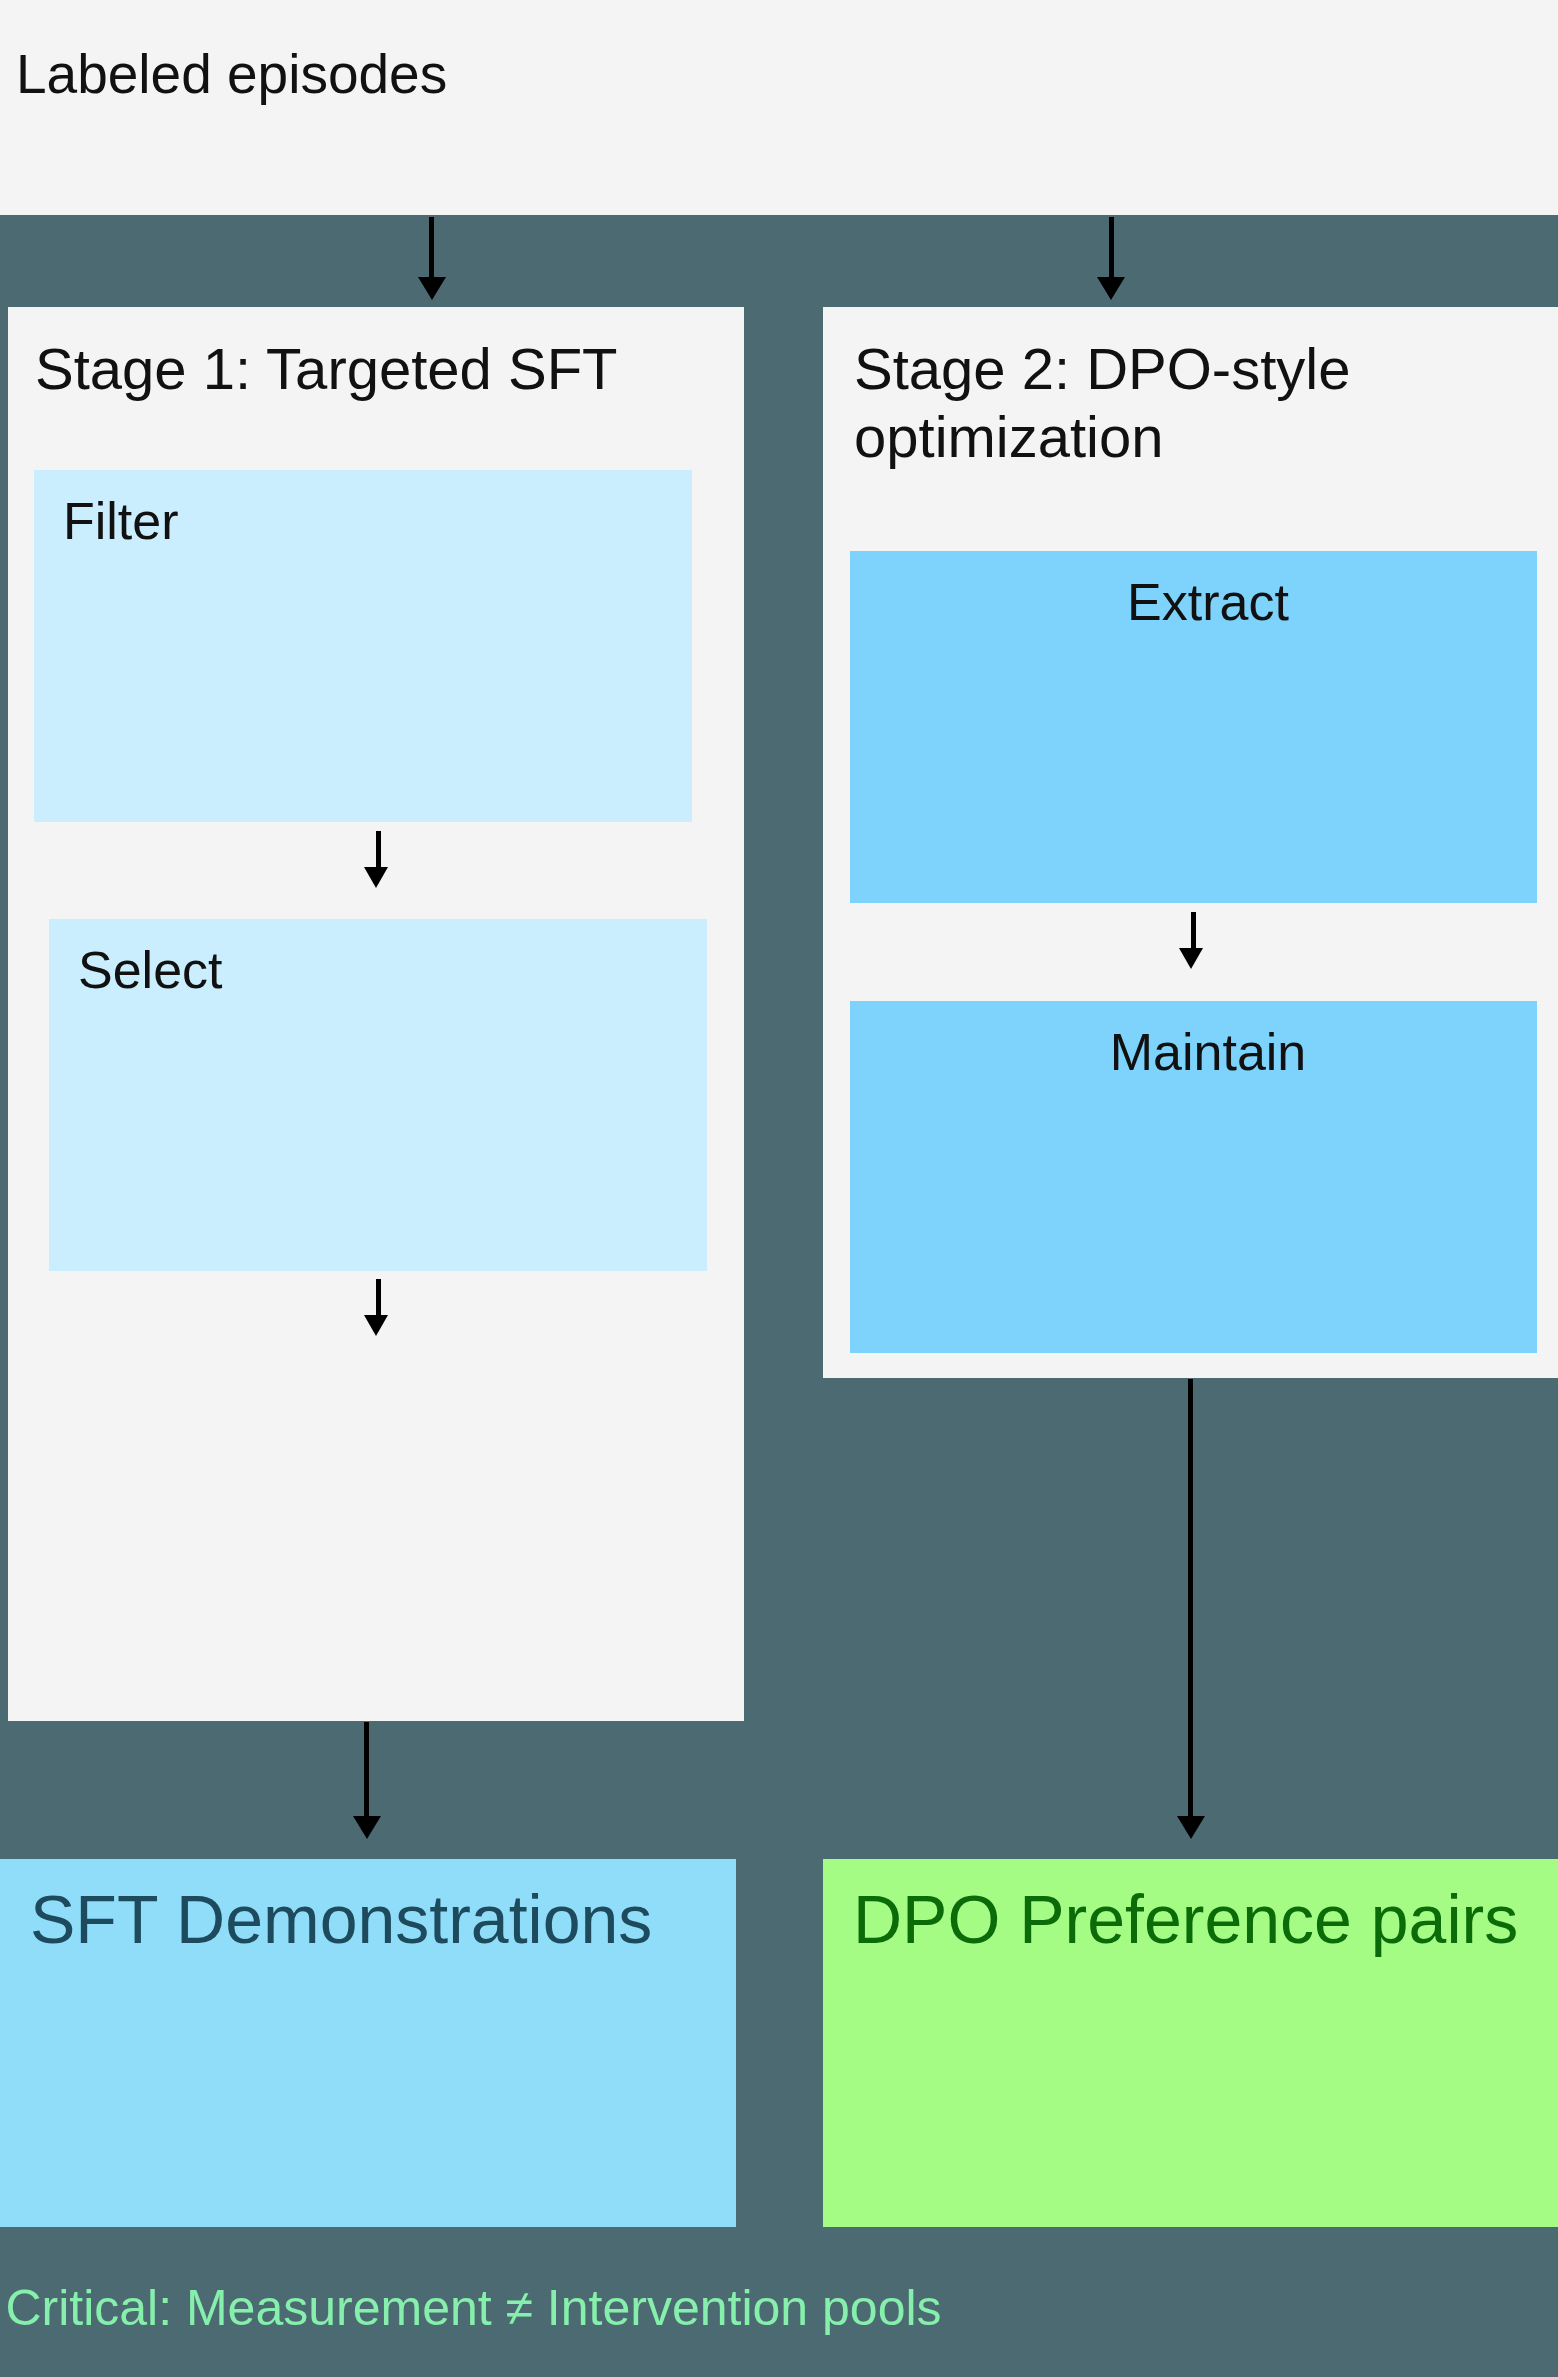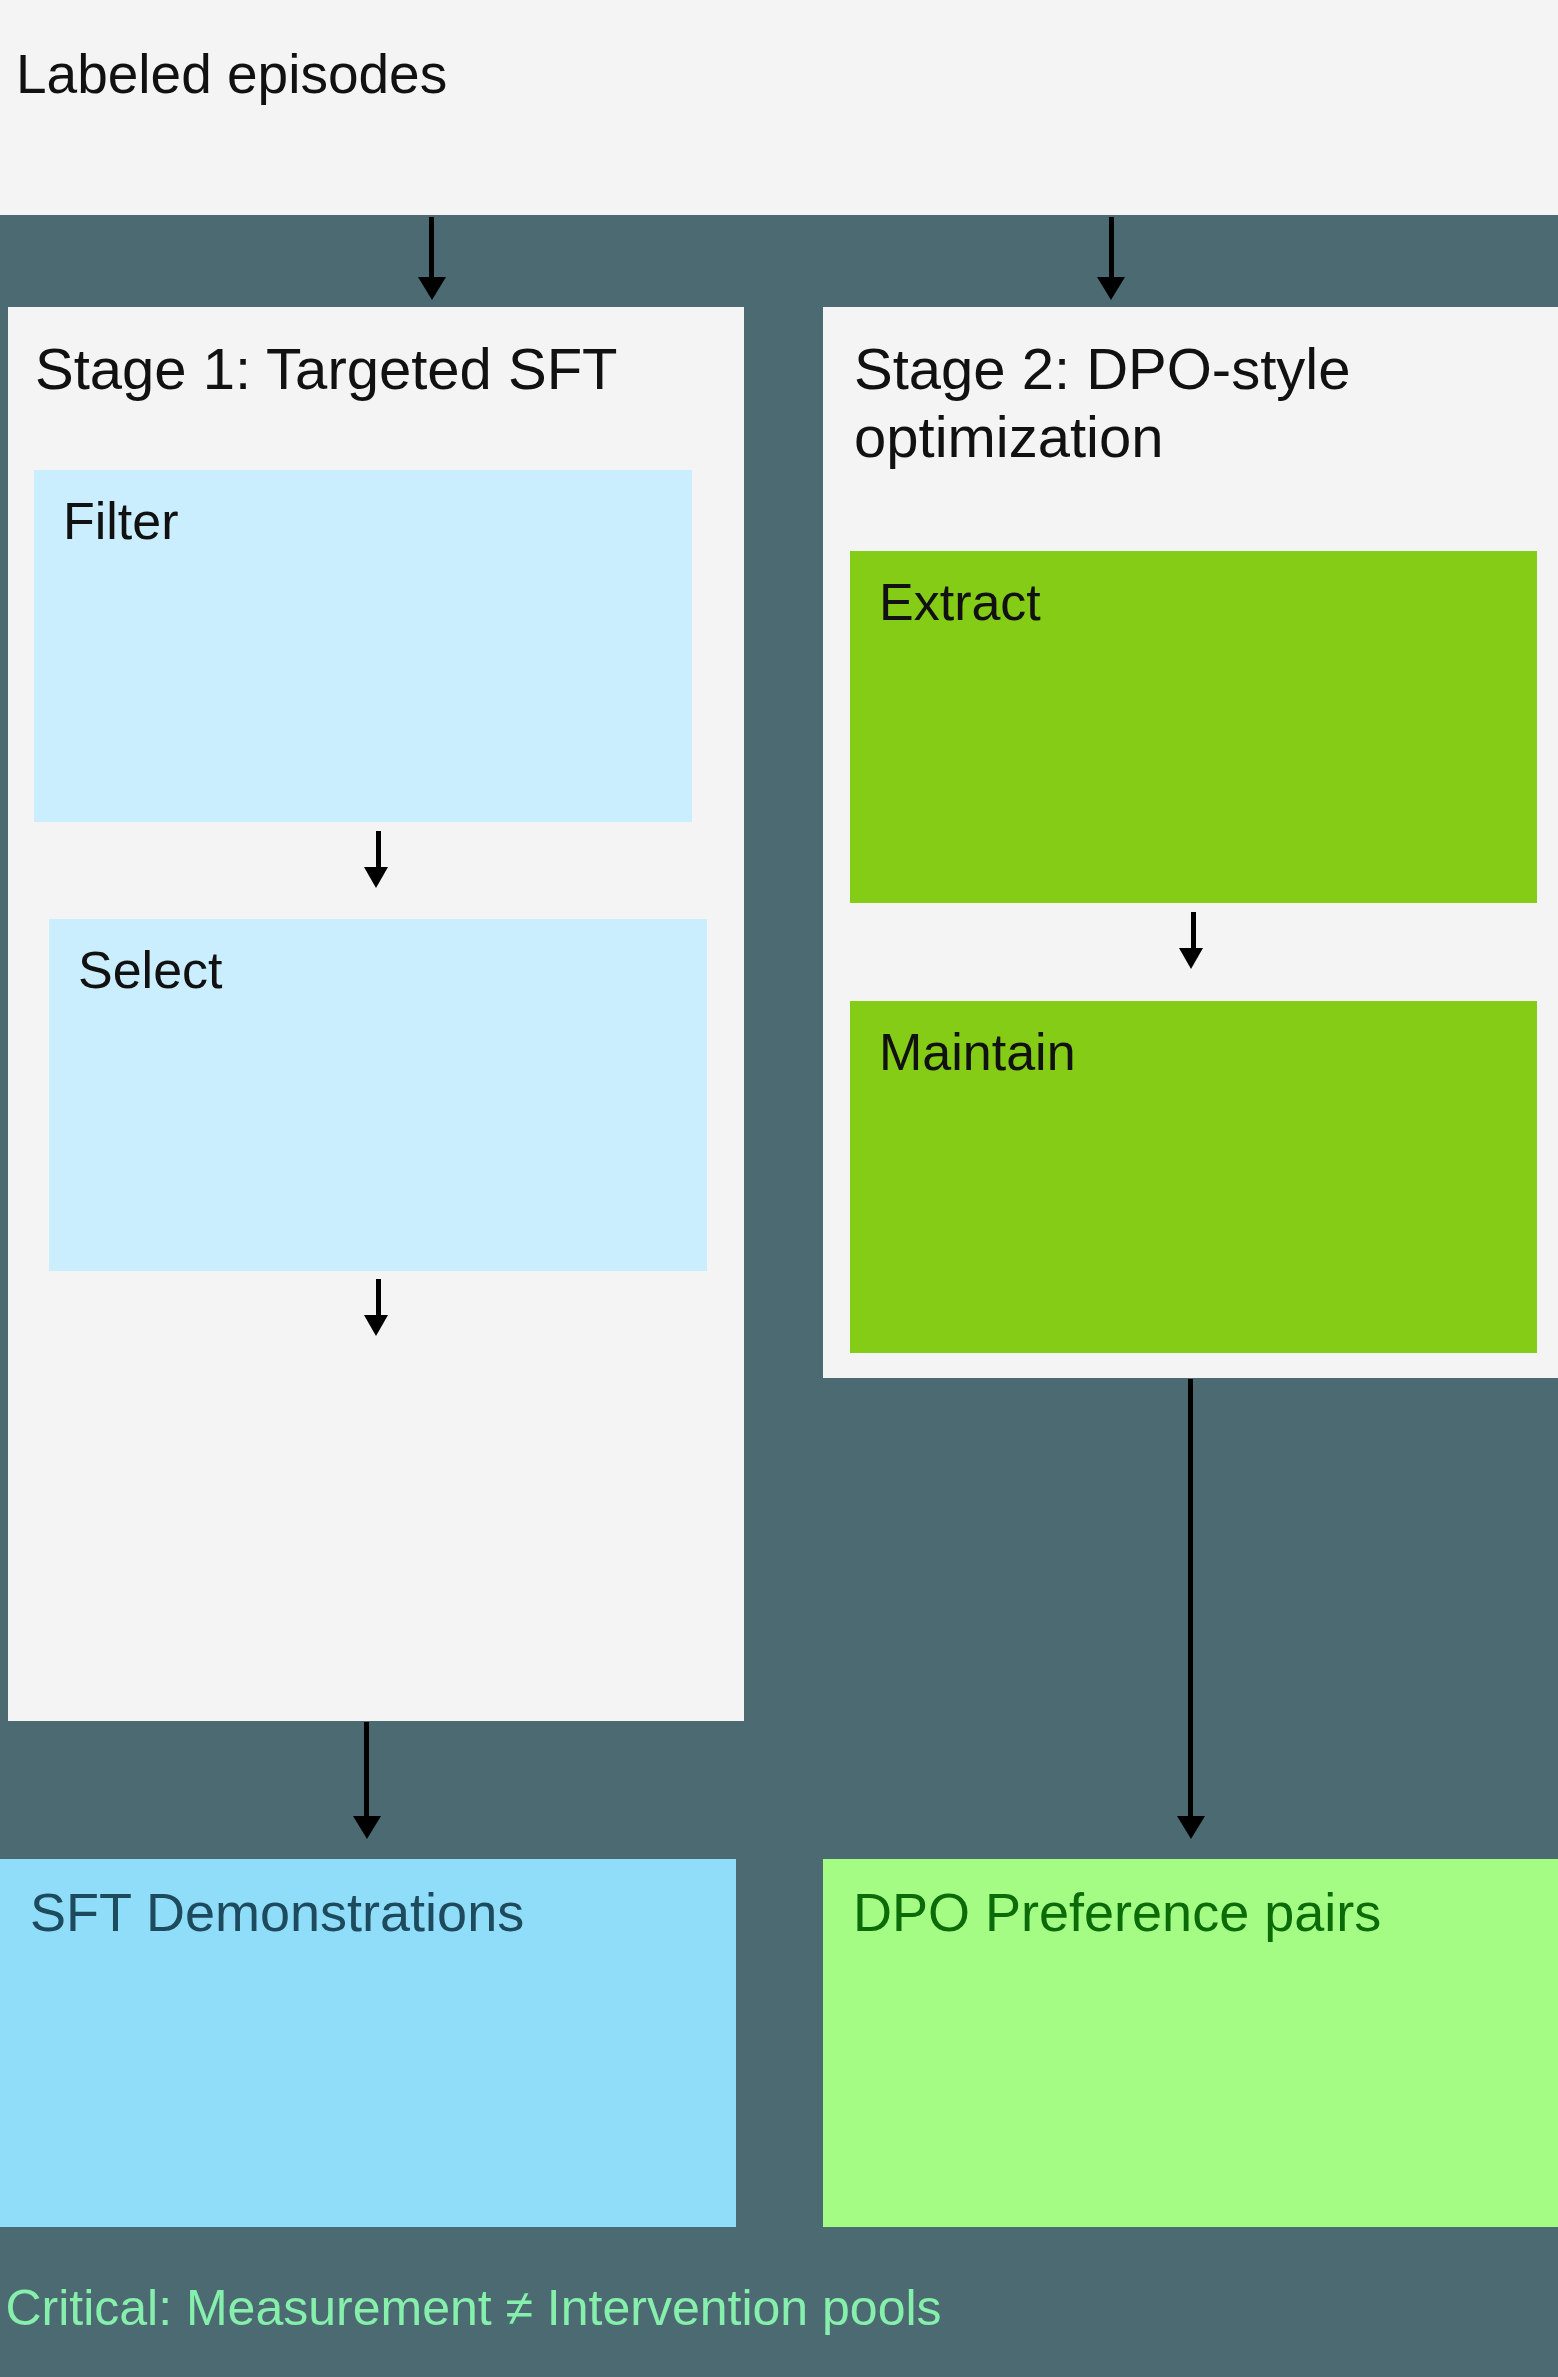--- a/index.html
+++ b/index.html
@@ -55,21 +55,21 @@
   .step{
     position:absolute;
     box-sizing:border-box;
     padding-left:29px;padding-top:25px;
   }
   .step-label{
     font-size:52px;line-height:1;color:#111111;
     white-space:nowrap;
   }
   .step.blue{background:#caeefd;}
-  .step.green{background:#84cc16;}
+  .step.green{background:#7dd3fc;text-align:center;}
 
   
   #step-filter  {left:26px;top:163px;width:658px;height:352px;}
   #step-select  {left:26px;top:612px;width:658px;height:352px;margin-left:15px;}
   #step-validate{left:26px;top:1060px;width:658px;height:352px;}
 
   
   #step-extract {left:27px;top:244px;width:687px;height:352px;}
   #step-maintain{left:27px;top:694px;width:687px;height:352px;}
 
@@ -84,21 +84,21 @@
   }
 
   
   .output{
     position:absolute;
     box-sizing:border-box;
     padding-left:30px;padding-top:26px;
   }
   #out-sft{left:0px;top:1859px;width:736px;height:368px;background:#90ddfa;}
   #out-dpo{left:823px;top:1859px;width:736px;height:368px;background:#a5fc84;}
-  .output-label{font-size:54px;line-height:1;white-space:nowrap;}
+  .output-label{font-size:68px;line-height:1;white-space:nowrap;}
   #out-sft .output-label{color:#1d4a5c;}
   #out-dpo .output-label{color:#0a6b08;}
 
   
   .critical-note{
     position:absolute;left:5.4px;top:2283px;
     font-size:50px;line-height:1;color:#86efac;
     white-space:nowrap;
   }
 </style>

